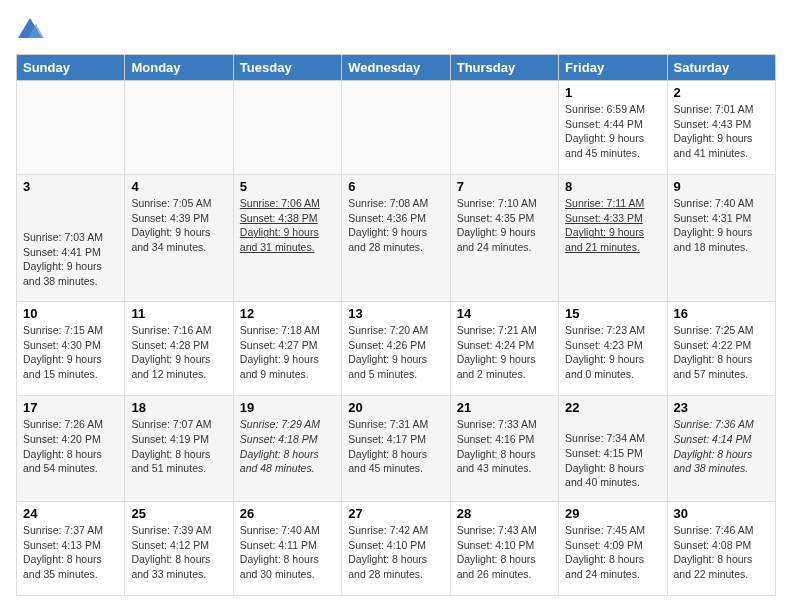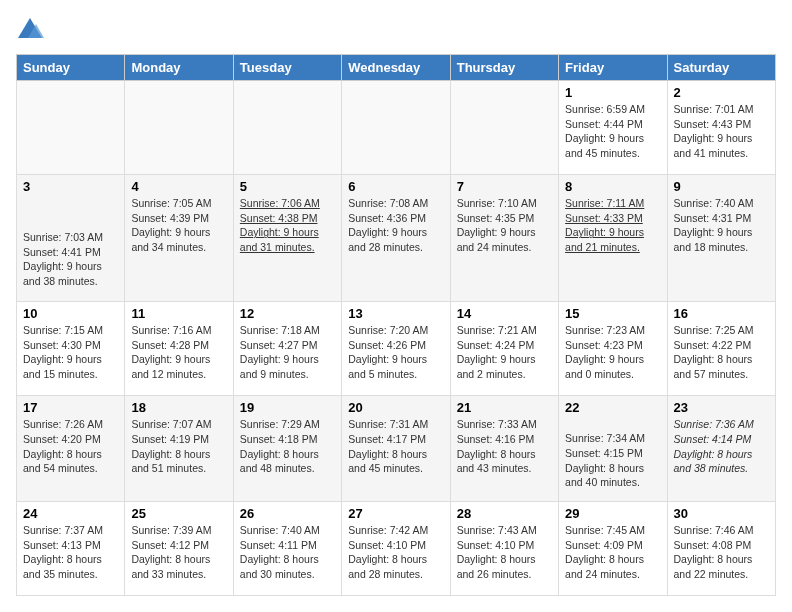--- a/index.html
+++ b/index.html
@@ -249,21 +249,21 @@
 Daylight: 8 hours and 54 minutes.</div>
           </td>
           <td>
             <span class="day-number">18</span>
             <div class="day-info" style="white-space: pre-line;">Sunrise: 7:07 AM
 Sunset: 4:19 PM
 Daylight: 8 hours and 51 minutes.</div>
           </td>
           <td>
             <span class="day-number">19</span>
-            <div class="day-info" style="white-space: pre-line;">Sunrise: 7:29 AM
+            <div class="day-info" style="white-space: pre-line; font-style: italic;">Sunrise: 7:29 AM
 Sunset: 4:18 PM
 Daylight: 8 hours and 48 minutes.</div>
           </td>
           <td>
             <span class="day-number">20</span>
             <div class="day-info" style="white-space: pre-line;">Sunrise: 7:31 AM
 Sunset: 4:17 PM
 Daylight: 8 hours and 45 minutes.</div>
           </td>
           <td>

